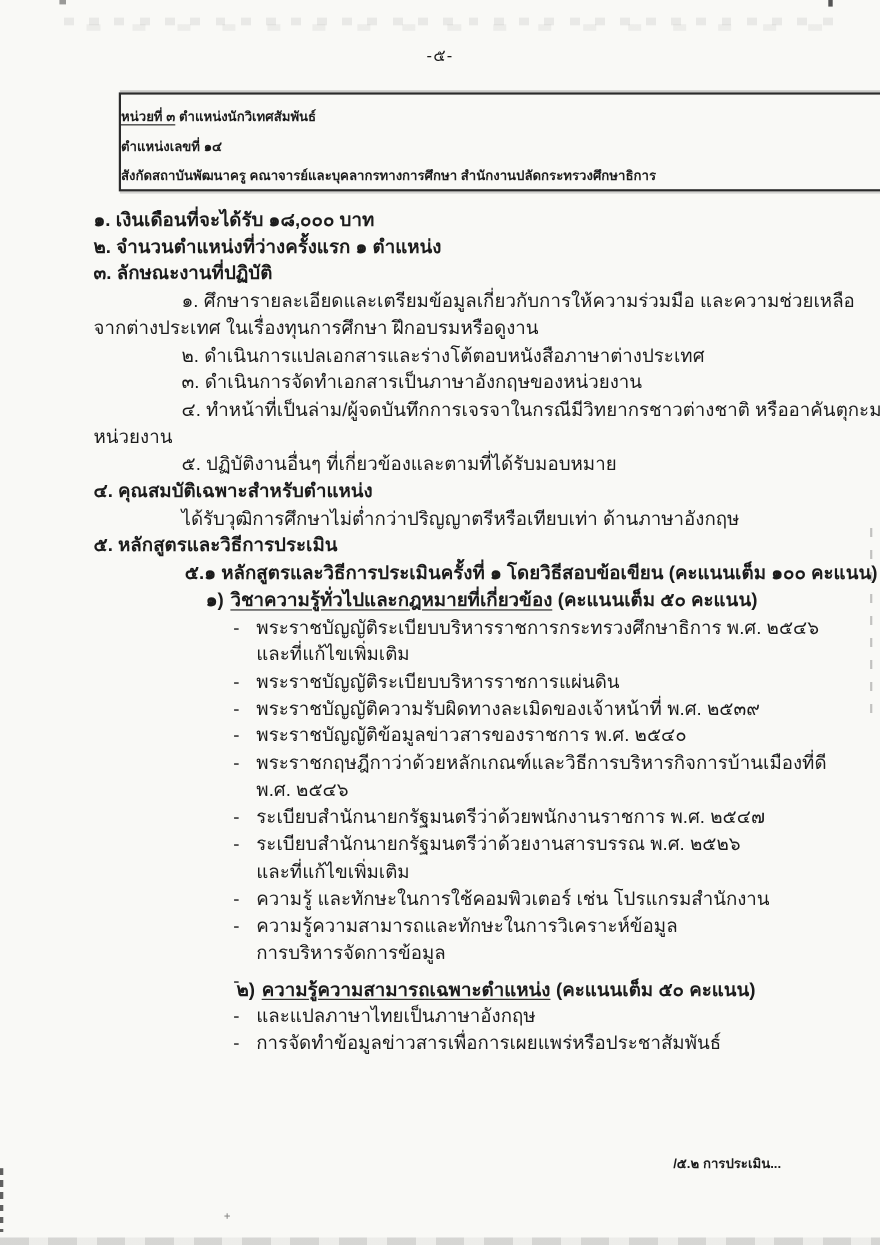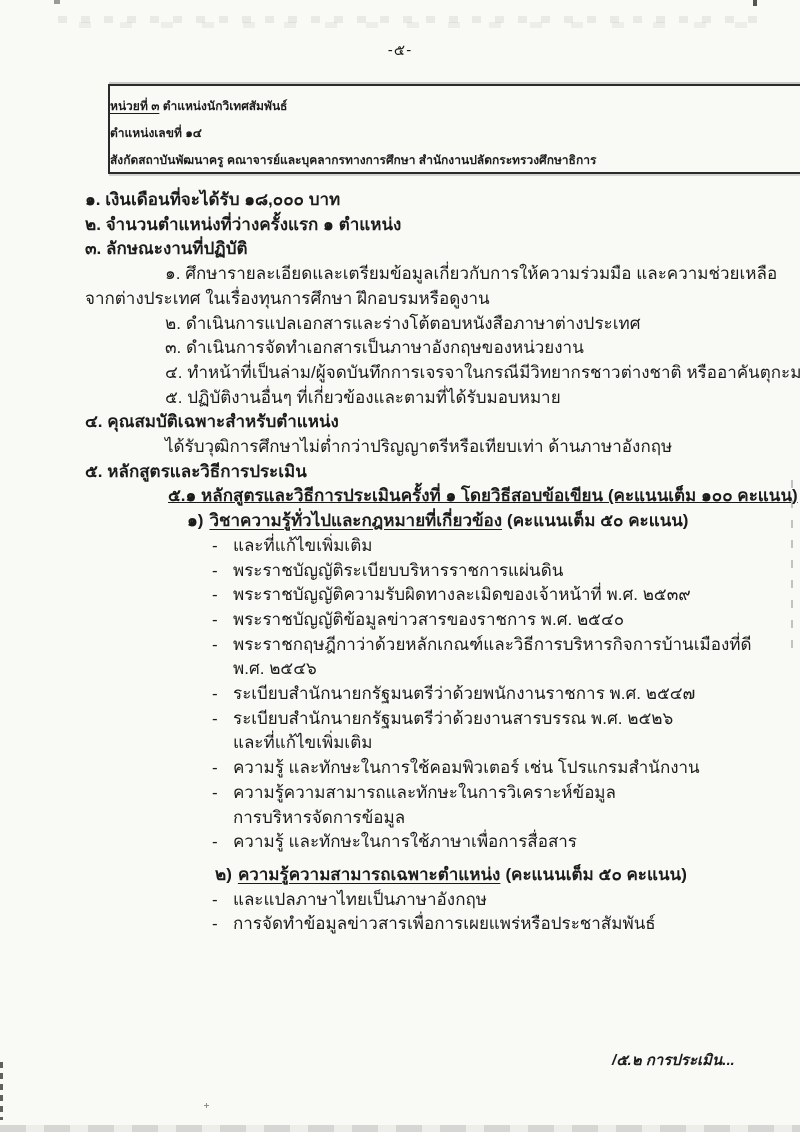--- a/index.html
+++ b/index.html
@@ -60,32 +60,32 @@
   .u{text-decoration:underline;text-underline-offset:3px;}
   
   .content{
     position:absolute;left:0;top:188px;width:694px;
     font-size:17px;line-height:24.7px;
   }
   .ln{white-space:nowrap;}
   .b{font-weight:700;}
   .i0{padding-left:85px;}
   .i1{padding-left:165px;}
-  .i15{padding-left:168px;text-decoration:underline;}
+  .i15{padding-left:168px;}
   .i2{padding-left:187px;}
   .bullet{position:relative;padding-left:233px;}
   .bullet .dash{position:absolute;left:212px;top:0;}
   .bcont{padding-left:233px;}
   .gap-top{margin-top:8px;margin-left:28px;}
   .subnum{margin-right:6px;}
   .subscore{margin-left:5px;}
   
   .continuation-note{
     position:absolute;left:612px;top:1048px;
-    font-size:15px;font-weight:700;white-space:nowrap;font-style:italic;
+    font-size:12px;font-weight:700;white-space:nowrap;
   }
 </style>
 </head>
 <body>
 
 <div class="page">
 
   <div class="noise-top"></div>
   <div class="speck-tl"></div>
   <div class="speck-tr"></div>
@@ -105,44 +105,45 @@
   <div class="content">
     <div class="ln i0 b">๑. เงินเดือนที่จะได้รับ ๑๘,๐๐๐ บาท</div>
     <div class="ln i0 b">๒. จำนวนตำแหน่งที่ว่างครั้งแรก ๑ ตำแหน่ง</div>
 
     <div class="ln i0 b">๓. ลักษณะงานที่ปฏิบัติ</div>
     <div class="ln i1">๑. ศึกษารายละเอียดและเตรียมข้อมูลเกี่ยวกับการให้ความร่วมมือ และความช่วยเหลือ</div>
     <div class="ln i0">จากต่างประเทศ ในเรื่องทุนการศึกษา ฝึกอบรมหรือดูงาน</div>
     <div class="ln i1">๒. ดำเนินการแปลเอกสารและร่างโต้ตอบหนังสือภาษาต่างประเทศ</div>
     <div class="ln i1">๓. ดำเนินการจัดทำเอกสารเป็นภาษาอังกฤษของหน่วยงาน</div>
     <div class="ln i1">๔. ทำหน้าที่เป็นล่าม/ผู้จดบันทึกการเจรจาในกรณีมีวิทยากรชาวต่างชาติ หรืออาคันตุกะมาเยือน</div>
+    <div class="ln i0">หน่วยงาน</div>
     <div class="ln i1">๕. ปฏิบัติงานอื่นๆ ที่เกี่ยวข้องและตามที่ได้รับมอบหมาย</div>
 
     <div class="ln i0 b">๔. คุณสมบัติเฉพาะสำหรับตำแหน่ง</div>
     <div class="ln i1">ได้รับวุฒิการศึกษาไม่ต่ำกว่าปริญญาตรีหรือเทียบเท่า ด้านภาษาอังกฤษ</div>
 
     <div class="ln i0 b">๕. หลักสูตรและวิธีการประเมิน</div>
     <div class="ln i15 b">๕.๑ หลักสูตรและวิธีการประเมินครั้งที่ ๑ โดยวิธีสอบข้อเขียน (คะแนนเต็ม ๑๐๐ คะแนน)</div>
 
     <div class="ln i2 b"><span class="subnum">๑)</span><span class="u">วิชาความรู้ทั่วไปและกฎหมายที่เกี่ยวข้อง</span><span class="subscore">(คะแนนเต็ม ๕๐ คะแนน)</span></div>
 
-    <div class="ln bullet"><span class="dash">-</span></div>
+    <div class="ln bullet"><span class="dash">-</span><span>พระราชบัญญัติระเบียบบริหารราชการกระทรวงศึกษาธิการ พ.ศ. ๒๕๔๖</span></div>
     <div class="ln bcont">และที่แก้ไขเพิ่มเติม</div>
     <div class="ln bullet"><span class="dash">-</span><span>พระราชบัญญัติระเบียบบริหารราชการแผ่นดิน</span></div>
     <div class="ln bullet"><span class="dash">-</span><span>พระราชบัญญัติความรับผิดทางละเมิดของเจ้าหน้าที่ พ.ศ. ๒๕๓๙</span></div>
     <div class="ln bullet"><span class="dash">-</span><span>พระราชบัญญัติข้อมูลข่าวสารของราชการ พ.ศ. ๒๕๔๐</span></div>
     <div class="ln bullet"><span class="dash">-</span><span>พระราชกฤษฎีกาว่าด้วยหลักเกณฑ์และวิธีการบริหารกิจการบ้านเมืองที่ดี</span></div>
     <div class="ln bcont">พ.ศ. ๒๕๔๖</div>
     <div class="ln bullet"><span class="dash">-</span><span>ระเบียบสำนักนายกรัฐมนตรีว่าด้วยพนักงานราชการ พ.ศ. ๒๕๔๗</span></div>
     <div class="ln bullet"><span class="dash">-</span><span>ระเบียบสำนักนายกรัฐมนตรีว่าด้วยงานสารบรรณ พ.ศ. ๒๕๒๖</span></div>
     <div class="ln bcont">และที่แก้ไขเพิ่มเติม</div>
     <div class="ln bullet"><span class="dash">-</span><span>ความรู้ และทักษะในการใช้คอมพิวเตอร์ เช่น โปรแกรมสำนักงาน</span></div>
     <div class="ln bullet"><span class="dash">-</span><span>ความรู้ความสามารถและทักษะในการวิเคราะห์ข้อมูล</span></div>
     <div class="ln bcont">การบริหารจัดการข้อมูล</div>
-    <div class="ln bullet"><span class="dash">-</span><span>ความรู้ และทักษะในการใช้ภาษาเพื่อการสื่อสาร</span></div>
+    <div class="ln bullet"><span class="dash">-</span></div>
 
     <div class="ln i2 b gap-top"><span class="subnum">๒)</span><span class="u">ความรู้ความสามารถเฉพาะตำแหน่ง</span><span class="subscore">(คะแนนเต็ม ๕๐ คะแนน)</span></div>
 
     <div class="ln bullet"><span class="dash">-</span></div>
     <div class="ln bcont">และแปลภาษาไทยเป็นภาษาอังกฤษ</div>
     <div class="ln bullet"><span class="dash">-</span><span>การจัดทำข้อมูลข่าวสารเพื่อการเผยแพร่หรือประชาสัมพันธ์</span></div>
   </div>
 
   <div class="continuation-note">/๕.๒ การประเมิน...</div>
 

